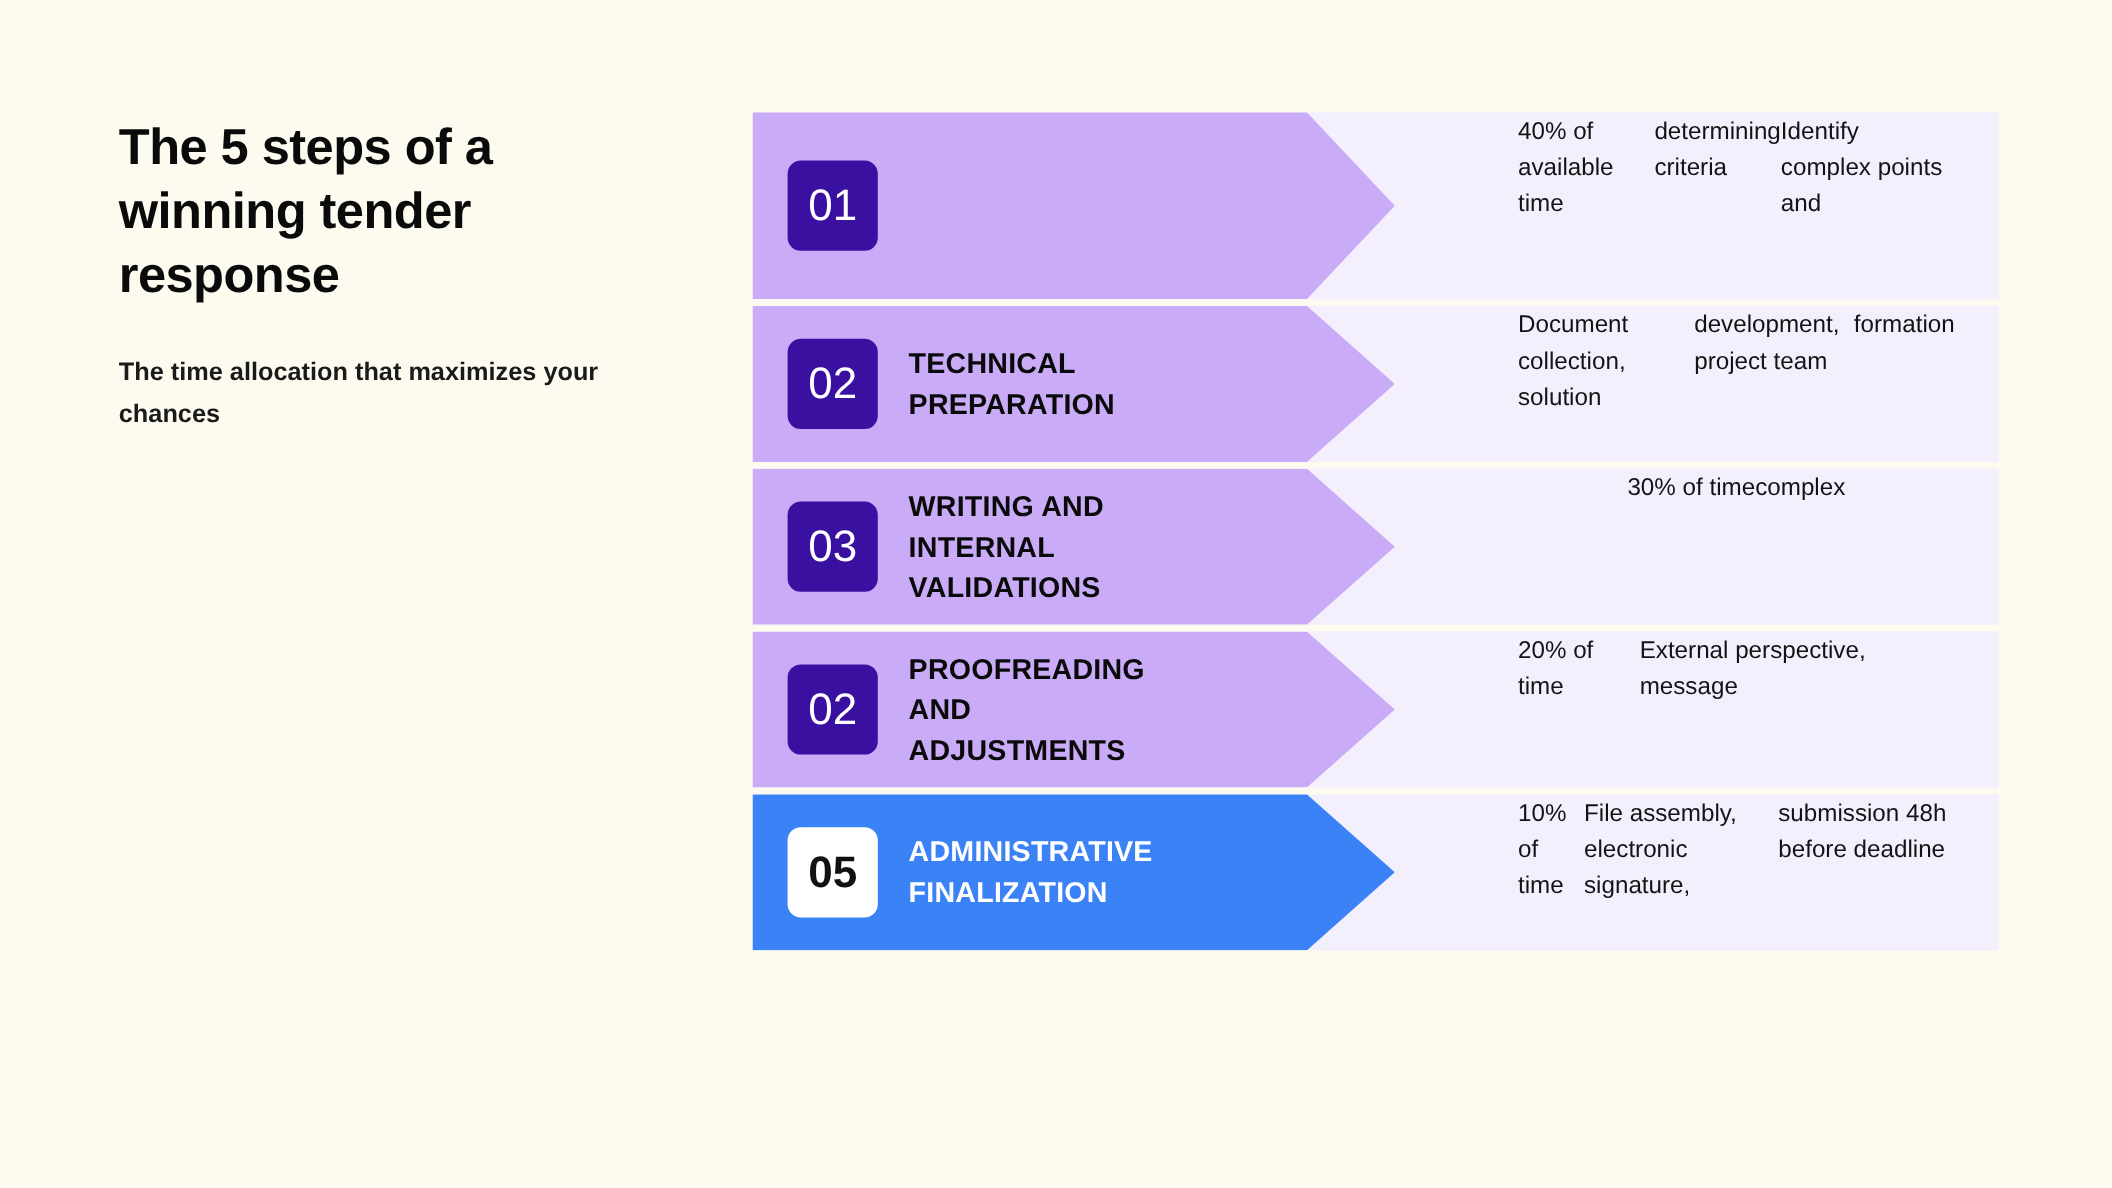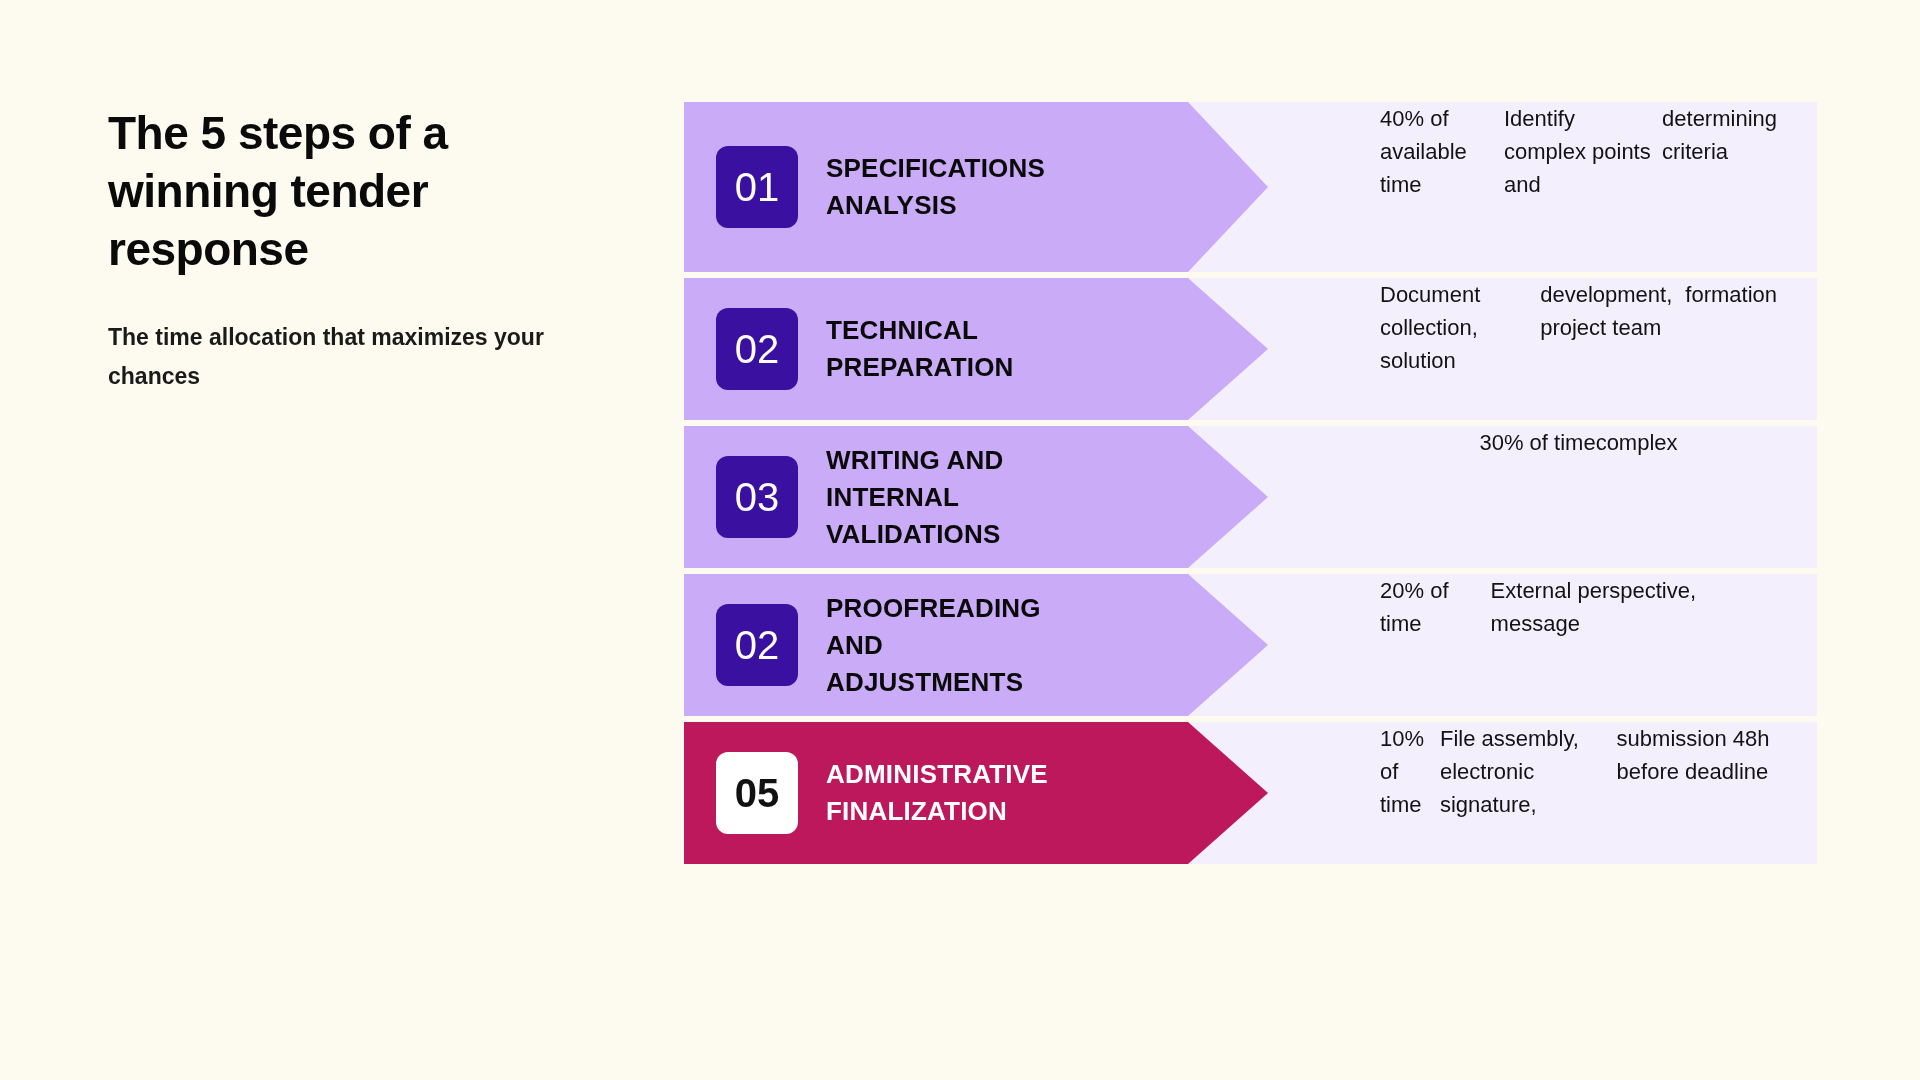--- a/index.html
+++ b/index.html
@@ -65,21 +65,21 @@
     width: 584px;
     flex: 0 0 584px;
     display: flex;
     align-items: center;
     padding-left: 32px;
     background: #C9ABF7;
     clip-path: polygon(0 0, 86.3% 0, 100% 50%, 86.3% 100%, 0 100%);
   }
 
   .step-row.is-highlighted .step-arrow {
-    background: #be185d;
+    background: #3b82f6;
   }
 
   
   .step-badge {
     flex: 0 0 auto;
     width: 82px;
     height: 82px;
     border-radius: 12px;
     background: #3A10A0;
     color: #FFFFFF;
@@ -141,27 +141,25 @@
 <div id="left-column">
   <h1 id="page-title">The 5 steps of a winning tender response</h1>
   <p id="page-subtitle">The time allocation that maximizes your chances</p>
 </div>
 
 <div id="steps-stack">
 
   <div class="step-row h1">
     <div class="step-arrow">
       <div class="step-badge">01</div>
-      <div class="step-title">SPECIFICATIONS
-ANALYSIS</div>
     </div>
     <div class="step-desc">
       <div class="step-desc-line">40% of available time</div>
+      <div class="step-desc-line">determining criteria</div>
       <div class="step-desc-line">Identify complex points and</div>
-      <div class="step-desc-line">determining criteria</div>
     </div>
   </div>
 
   <div class="step-row h2">
     <div class="step-arrow">
       <div class="step-badge">02</div>
       <div class="step-title">TECHNICAL
 PREPARATION</div>
     </div>
     <div class="step-desc">

